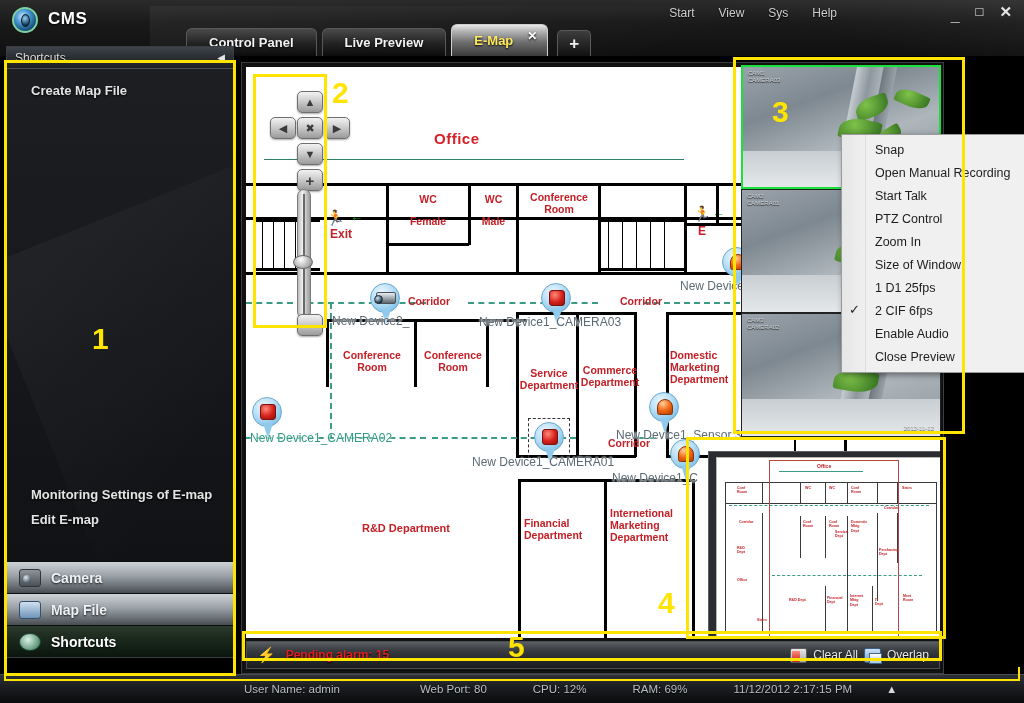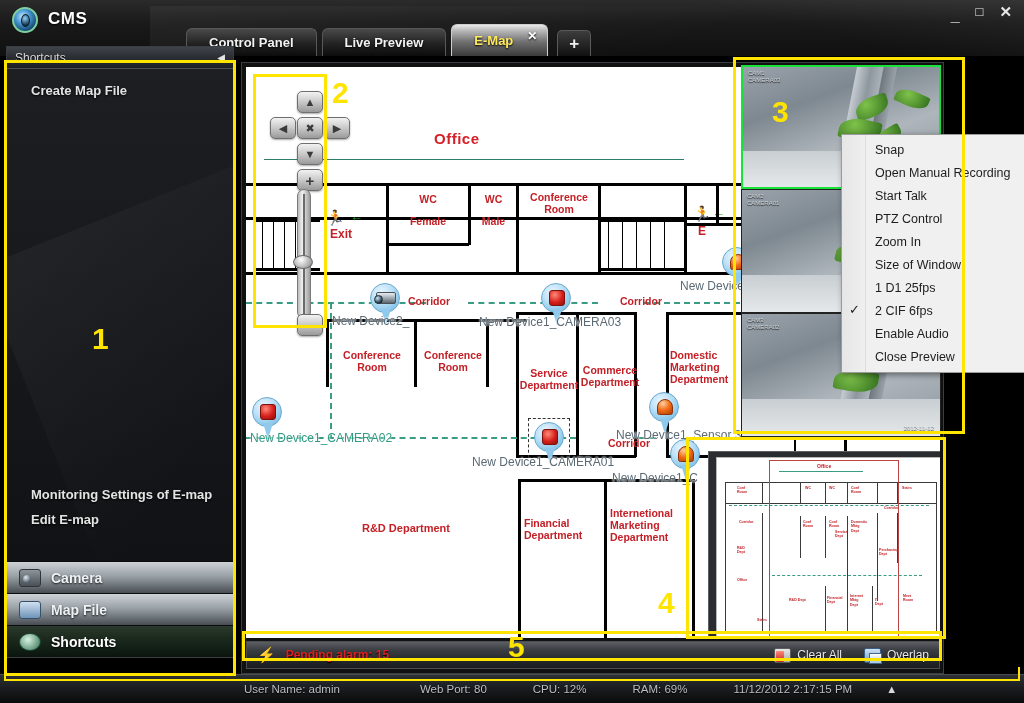--- a/index.html
+++ b/index.html
@@ -319,21 +319,21 @@
   }
 
   
   .alarmbar {
     position: absolute; left: 4px; bottom: 4px; width: 694px; height: 28px;
     background: linear-gradient(180deg, #5b5f64 0%, #3b3e42 30%, #25282b 70%, #191b1d 100%);
     border: 1px solid #4b4e52; display: flex; align-items: center; padding: 0 10px;
   }
   .alarm-ico { color: #cf1a1a; font-size: 15px; font-weight: bold; margin-right: 10px; }
   .alarm-txt { color: #e02020; font-size: 12px; font-weight: bold; text-shadow: 0 1px 1px #000; }
-  .ab-right { margin-left: auto; display: flex; align-items: center; gap: 22px; }
+  .ab-right { margin-left: auto; display: flex; align-items: center; gap: 6px; }
   .ab-btn { display: flex; align-items: center; gap: 6px; cursor: pointer; }
   .ab-btn span.lbl { color: #e9e9e9; font-size: 12px; text-shadow: 0 1px 1px #000; }
   .ab-ico { width: 17px; height: 15px; border-radius: 2px; position: relative; }
   .ab-ico.trash {
     background: linear-gradient(180deg, #e8e8e8, #a9a9a9); border: 1px solid #5d5d5d;
   }
   .ab-ico.trash:before {
     content:''; position:absolute; left:1px; top:2px; width:8px; height:11px; border-radius:1px;
     background: linear-gradient(180deg,#ff8a7a,#c0241c);
   }
@@ -376,20 +376,26 @@
 
   <div class="titlebar">
     <div class="tb-sheen"></div>
     <div class="tb-sheen2"></div>
 
     <div class="app-logo">
       <div class="lens"></div>
     </div>
     <div class="app-title">CMS</div>
 
+    <div class="menu">
+      <div class="menu-item">Start</div>
+      <div class="menu-item">View</div>
+      <div class="menu-item">Sys</div>
+      <div class="menu-item">Help</div>
+    </div>
 
     <div class="wctrls">
       <div class="wbtn min">_</div>
       <div class="wbtn max">□</div>
       <div class="wbtn">✕</div>
     </div>
 
     <div class="tabs">
       <div class="tab">Control Panel</div>
       <div class="tab">Live Preview</div>

